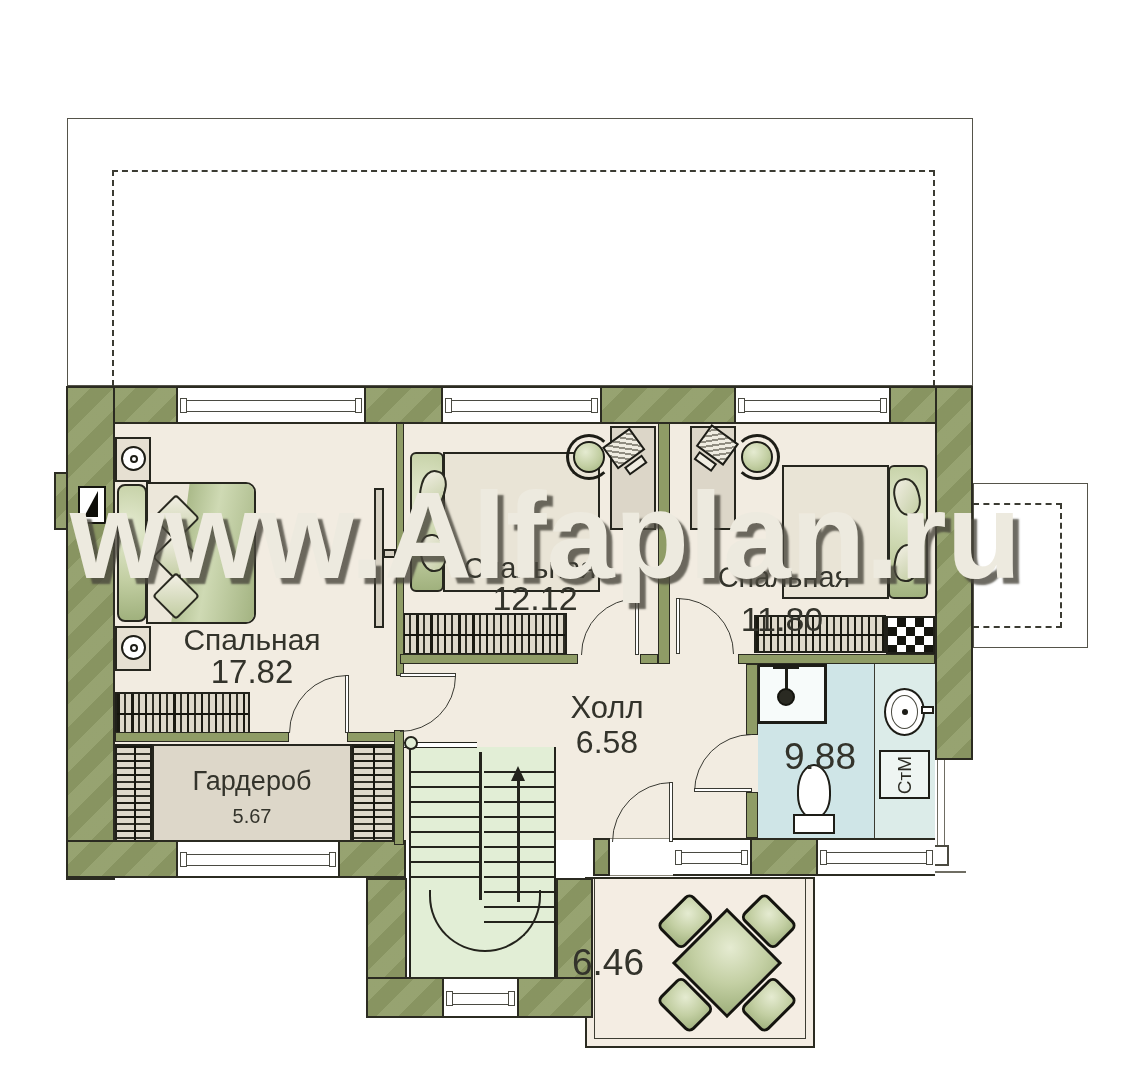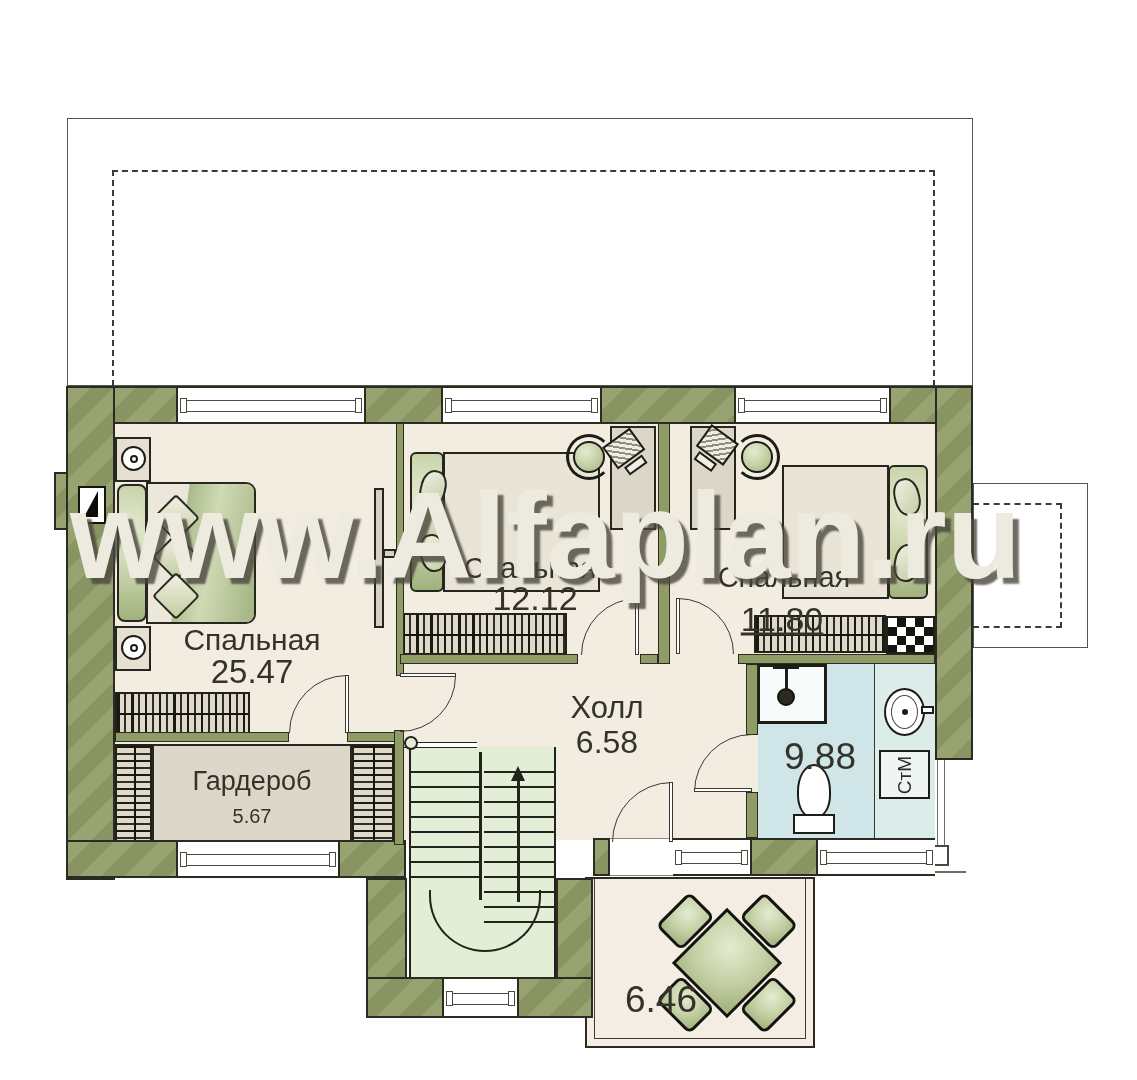--- a/index.html
+++ b/index.html
@@ -228,31 +228,31 @@
   </div>
   <div class="abs" style="left:652px;top:888px;width:150px;height:150px;transform:rotate(45deg);z-index:2;">
     <div class="greenfill" style="position:absolute;left:51px;top:-2px;width:48px;height:36px;border:3px solid #14140e;border-radius:7px;box-sizing:border-box;"></div>
     <div class="greenfill" style="position:absolute;left:51px;top:116px;width:48px;height:36px;border:3px solid #14140e;border-radius:7px;box-sizing:border-box;"></div>
     <div class="greenfill" style="position:absolute;left:-2px;top:51px;width:36px;height:48px;border:3px solid #14140e;border-radius:7px;box-sizing:border-box;"></div>
     <div class="greenfill" style="position:absolute;left:116px;top:51px;width:36px;height:48px;border:3px solid #14140e;border-radius:7px;box-sizing:border-box;"></div>
     <div class="greenfill" style="position:absolute;left:36px;top:36px;width:78px;height:78px;border:3px solid #14140e;box-sizing:border-box;"></div>
   </div>
 
   <div class="lbl" style="left:252px;top:640px;font-size:30px;">Спальная</div>
-  <div class="lbl" style="left:252px;top:672px;font-size:33px;">25.47</div>
+  <div class="lbl" style="left:252px;top:672px;font-size:33px;">17.82</div>
 
   <div class="lbl" style="left:530px;top:568px;font-size:29px;">Спальная</div>
   <div class="lbl" style="left:535px;top:598px;font-size:34px;">12.12</div>
 
   <div class="lbl" style="left:784px;top:577px;font-size:29px;">Спальная</div>
-  <div class="lbl" style="left:782px;top:619px;font-size:34px;text-decoration:underline;">11.80</div>
+  <div class="lbl" style="left:782px;top:619px;font-size:34px;">11.80</div>
 
   <div class="lbl" style="left:607px;top:708px;font-size:31px;">Холл</div>
   <div class="lbl" style="left:607px;top:742px;font-size:32px;">6.58</div>
 
   <div class="lbl" style="left:252px;top:781px;font-size:27px;">Гардероб</div>
   <div class="lbl" style="left:252px;top:816px;font-size:20px;">5.67</div>
 
   <div class="lbl" style="left:820px;top:757px;font-size:37px;">9.88</div>
-  <div class="lbl" style="left:661px;top:963px;font-size:37px;margin-top:37px;">6.46</div>
+  <div class="lbl" style="left:608px;top:963px;font-size:37px;">6.46</div>
 
   <div class="watermark" style="left:70px;top:466px;font-size:122px;">www.Alfaplan.ru</div>
 </div>
 
 </body></html>

